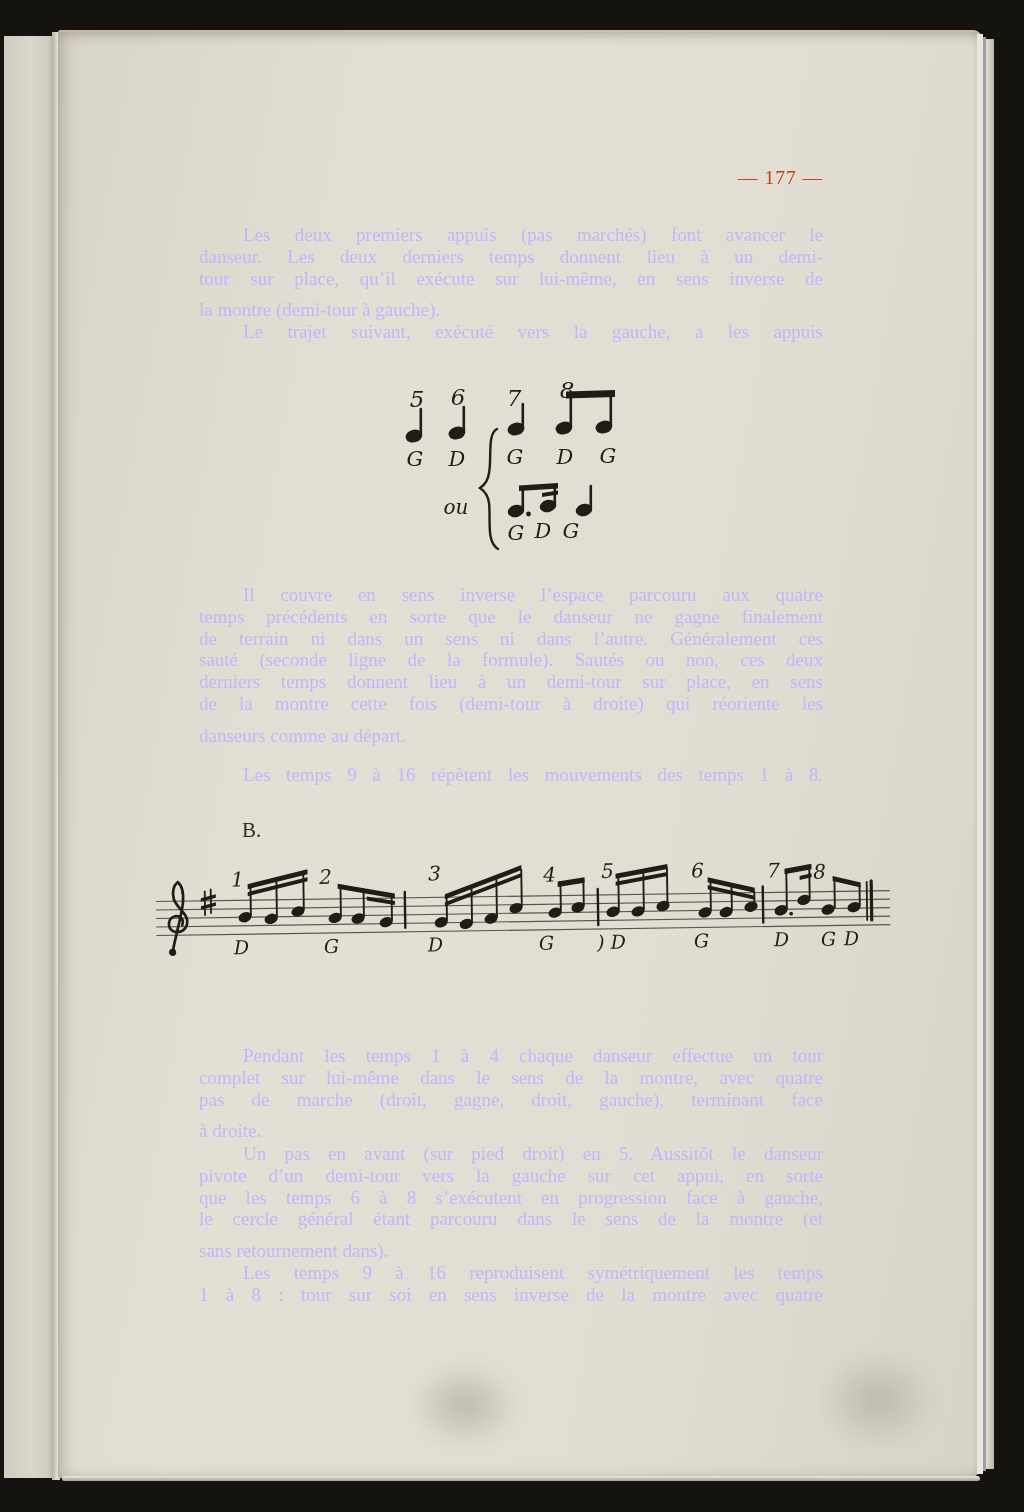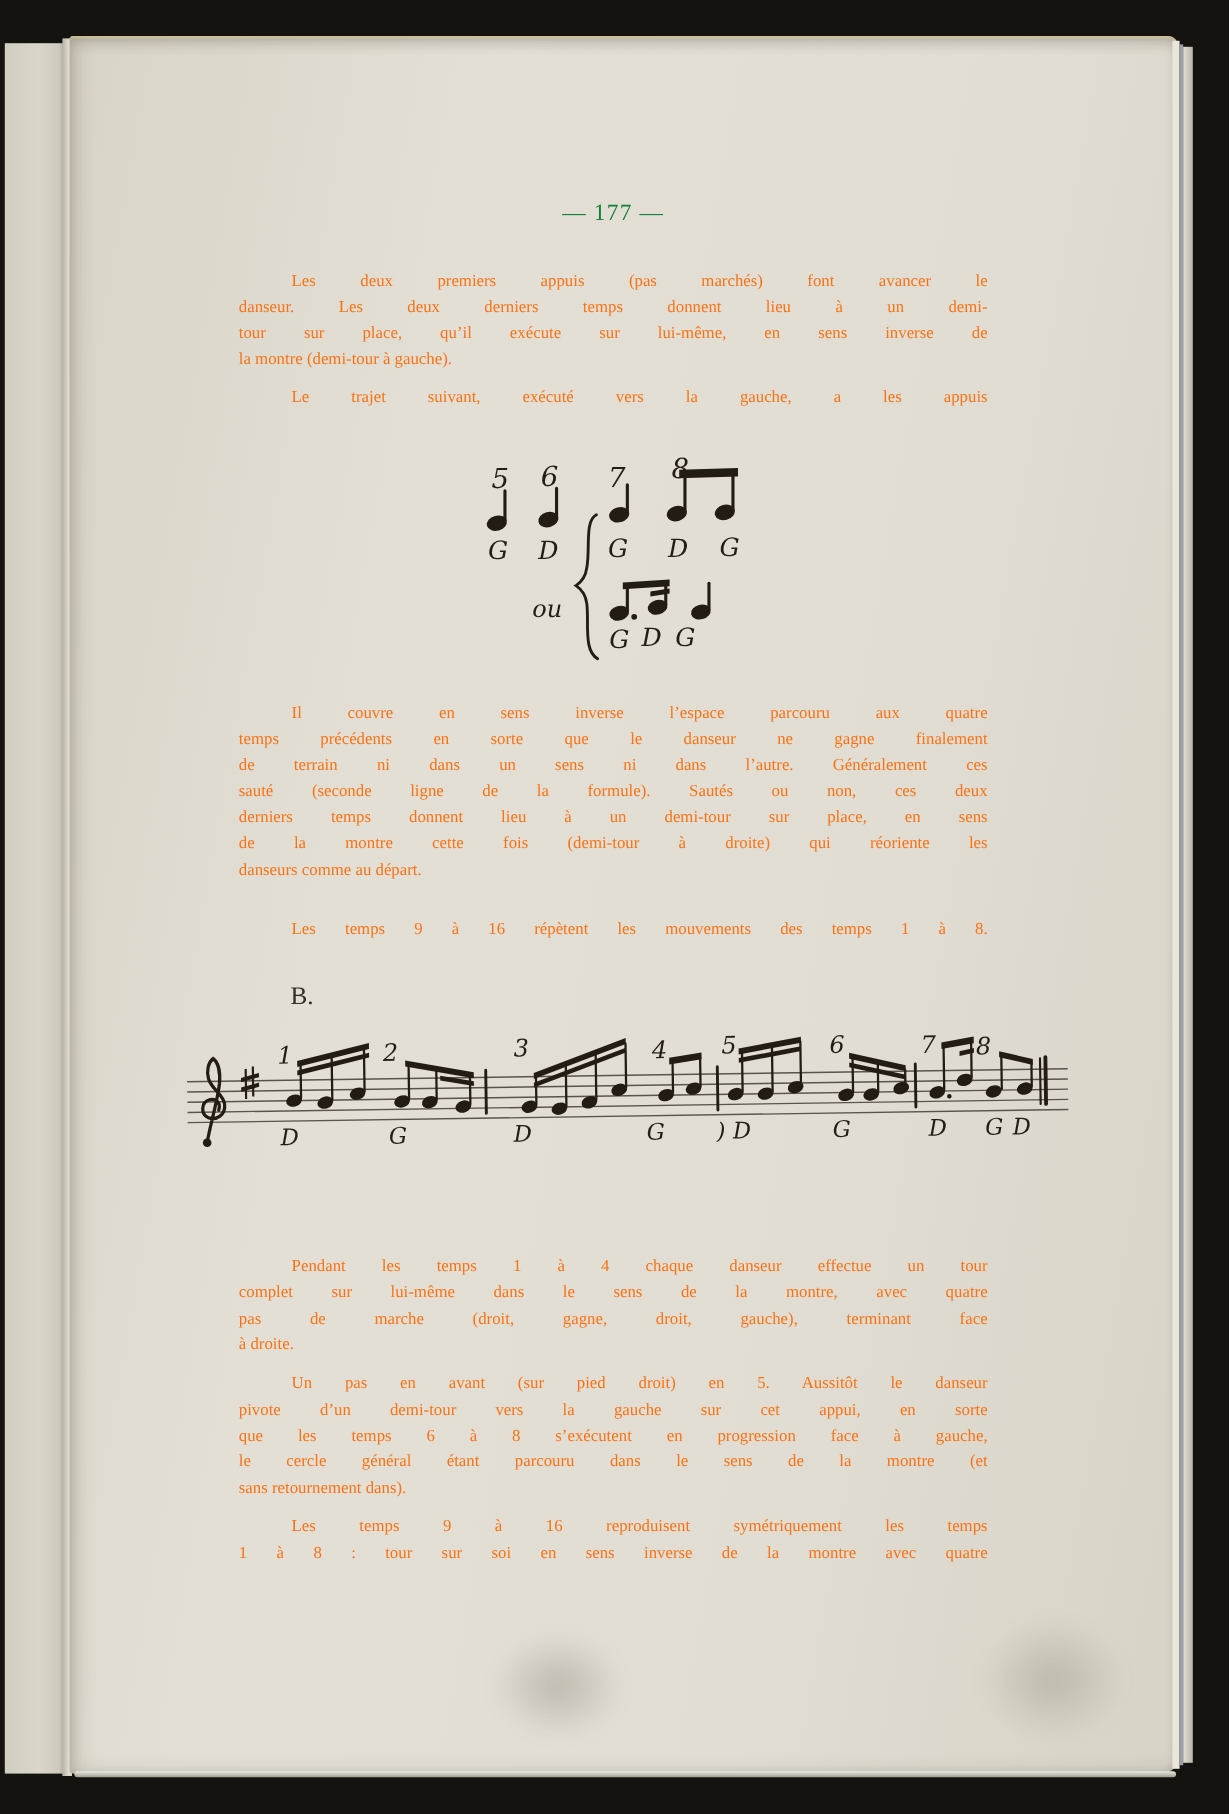--- a/index.html
+++ b/index.html
@@ -23,25 +23,25 @@
                 background:linear-gradient(to right,#e2ded3,#b9b5aa);}
   .bottom-edge{position:absolute;left:62px;top:1476px;width:918px;height:5px;border-radius:3px;
                background:linear-gradient(#edebdf,#a19e93);}
   .smudge{position:absolute;border-radius:50%;filter:blur(7px);}
   .s1{left:390px;top:1345px;width:150px;height:120px;
       background:radial-gradient(closest-side,rgba(108,102,90,.30),rgba(108,102,90,0) 72%);}
   .s2{left:795px;top:1330px;width:165px;height:140px;
       background:radial-gradient(closest-side,rgba(108,102,90,.26),rgba(108,102,90,0) 72%);}
 
   
-  .txt{position:absolute;left:199px;width:624px;color:#f97316;font-size:14px;line-height:21.8px;}
+  .txt{position:absolute;left:199px;width:624px;color:#c4b5fd;font-size:19px;line-height:21.8px;}
   .ln{text-align:justify;text-align-last:justify;height:21.8px;}
-  .ln.last{text-align-last:left;}
+  .ln.last{text-align-last:left;margin-top:10px;}
   .ln.ind{text-indent:44px;}
-  .pagenum{position:absolute;left:199px;top:167px;width:624px;text-align:center;color:#15803d;
+  .pagenum{position:absolute;left:199px;top:167px;width:624px;text-align:right;color:#c2410c;
            font-size:19.5px;letter-spacing:1px;}
   .blabel{position:absolute;left:242px;top:818px;color:#332c23;font-size:21px;}
   .it{font-style:italic;}
 
   
   .fig{position:absolute;}
   #fig1{left:395px;top:380px;}
   #fig2{left:148px;top:851px;transform:rotate(-0.85deg);}
   .hand{font-family:"DejaVu Serif",serif;font-style:italic;fill:#241d13;}
   .ink{stroke:#221c14;fill:#221c14;}

